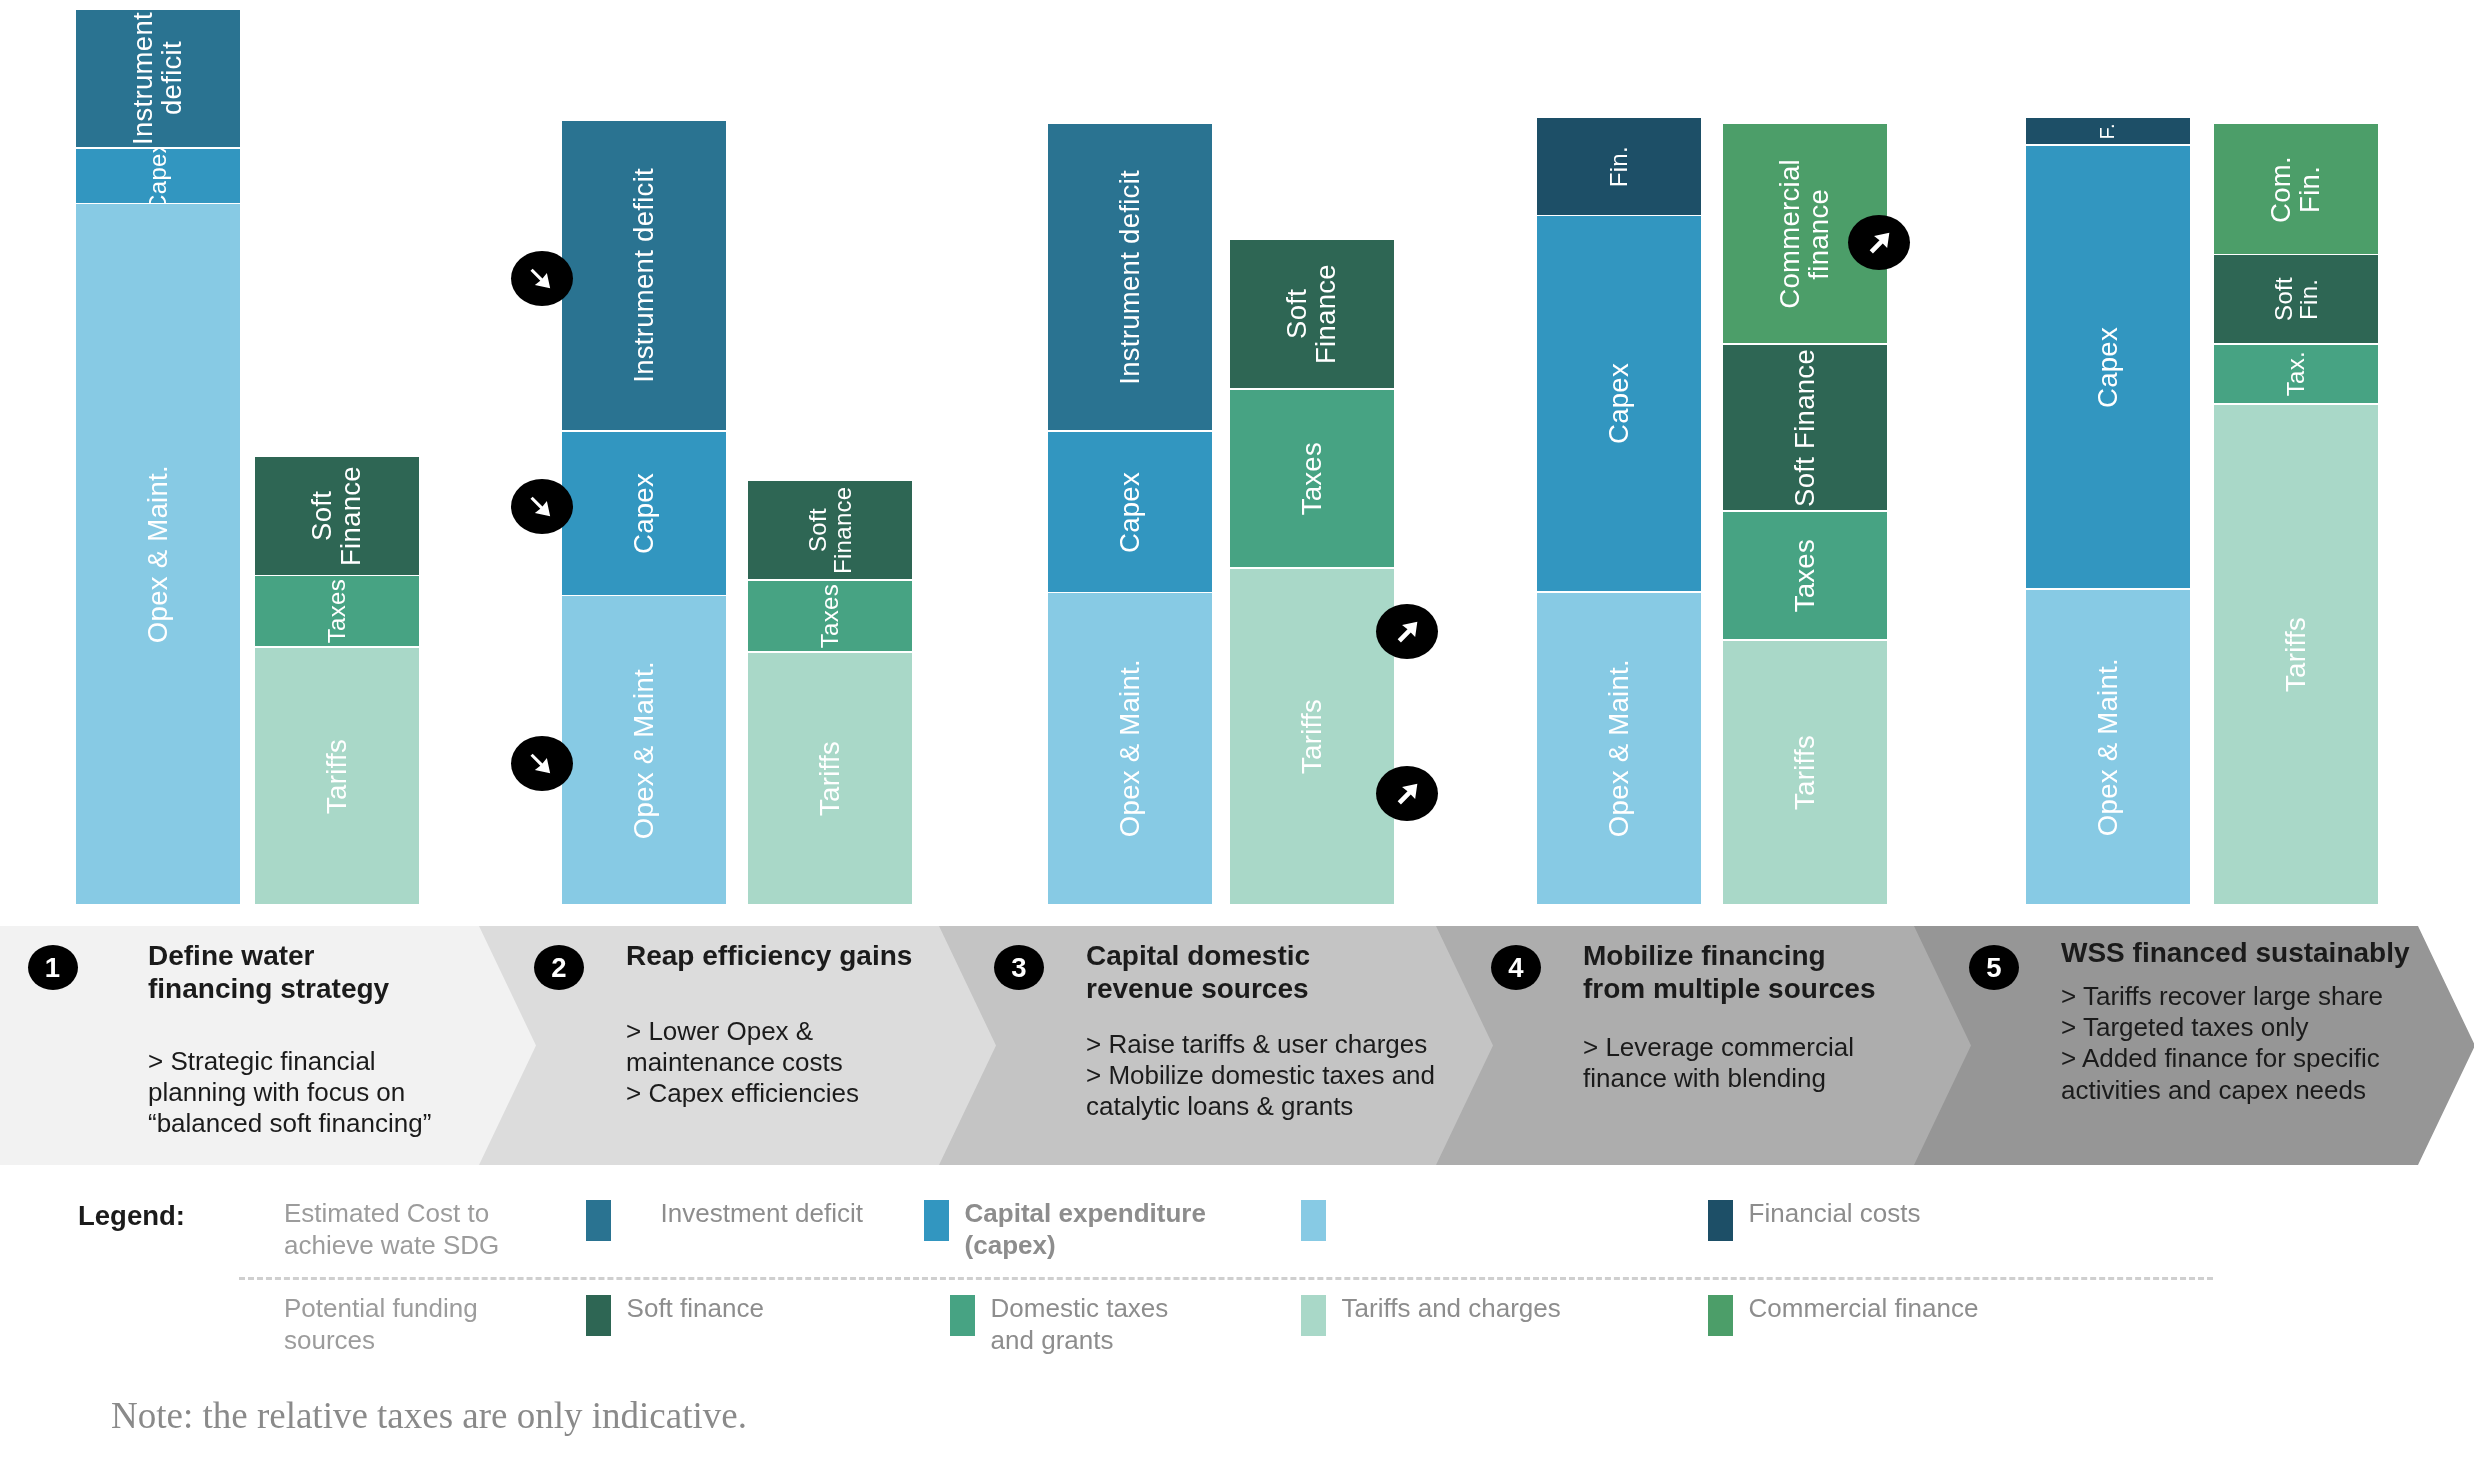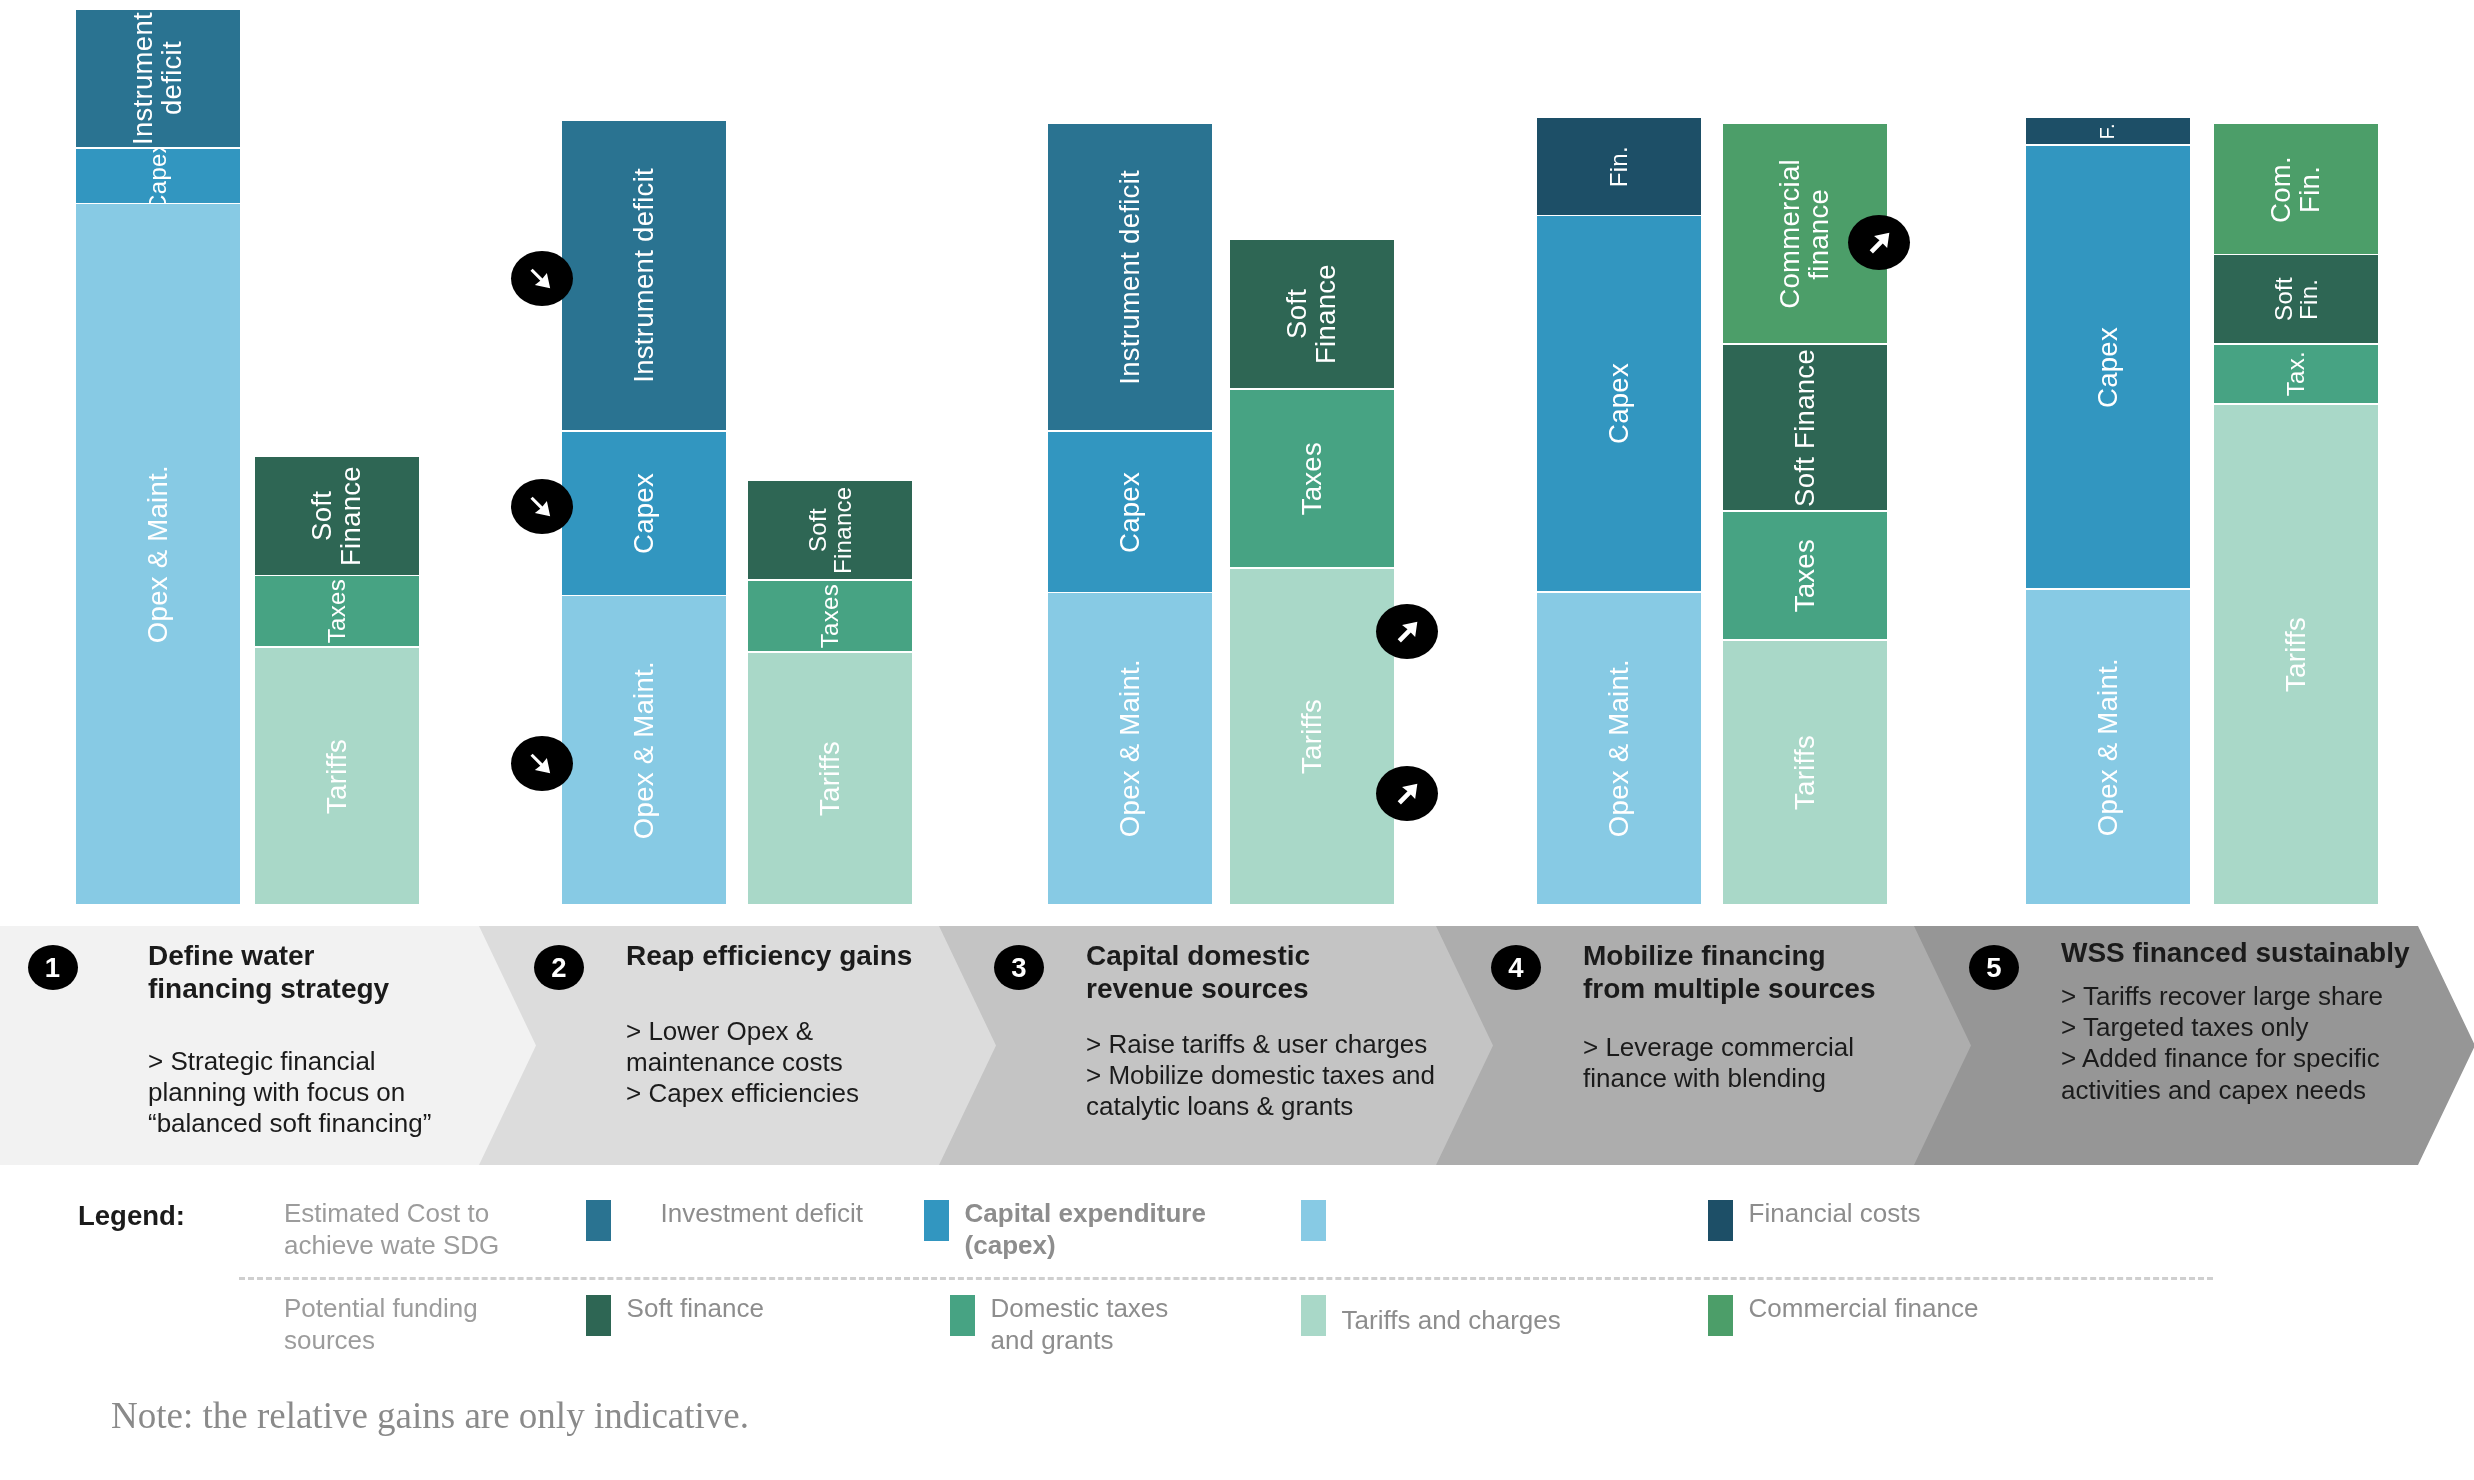--- a/index.html
+++ b/index.html
@@ -327,27 +327,27 @@
         </div>
         <div class="leg-item" style="left: 586px; top: 106px;">
           <span class="leg-swatch" style="background: rgb(46, 102, 84);"></span>
           <span class="leg-text">Soft finance</span>
         </div>
         <div class="leg-item" style="left: 924px; top: 106px; padding-left: 26px;">
           <span class="leg-swatch" style="background: rgb(71, 163, 131);"></span>
           <span class="leg-text">Domestic taxes
 and grants</span>
         </div>
-        <div class="leg-item" style="left: 1301px; top: 106px; align-items: flex-end;">
+        <div class="leg-item" style="left: 1301px; top: 106px;">
           <span class="leg-swatch" style="background: rgb(169, 216, 200);"></span>
           <span class="leg-text">Tariffs and charges</span>
         </div>
         <div class="leg-item" style="left: 1708px; top: 106px;">
           <span class="leg-swatch" style="background: rgb(76, 158, 105);"></span>
           <span class="leg-text">Commercial finance</span>
         </div>
       </div>
   </div>
 
-  <div class="note">Note: the relative gains are only indicative.</div>
+  <div class="note">Note: the relative taxes are only indicative.</div>
 
 </div>
 
 
 </body></html>

